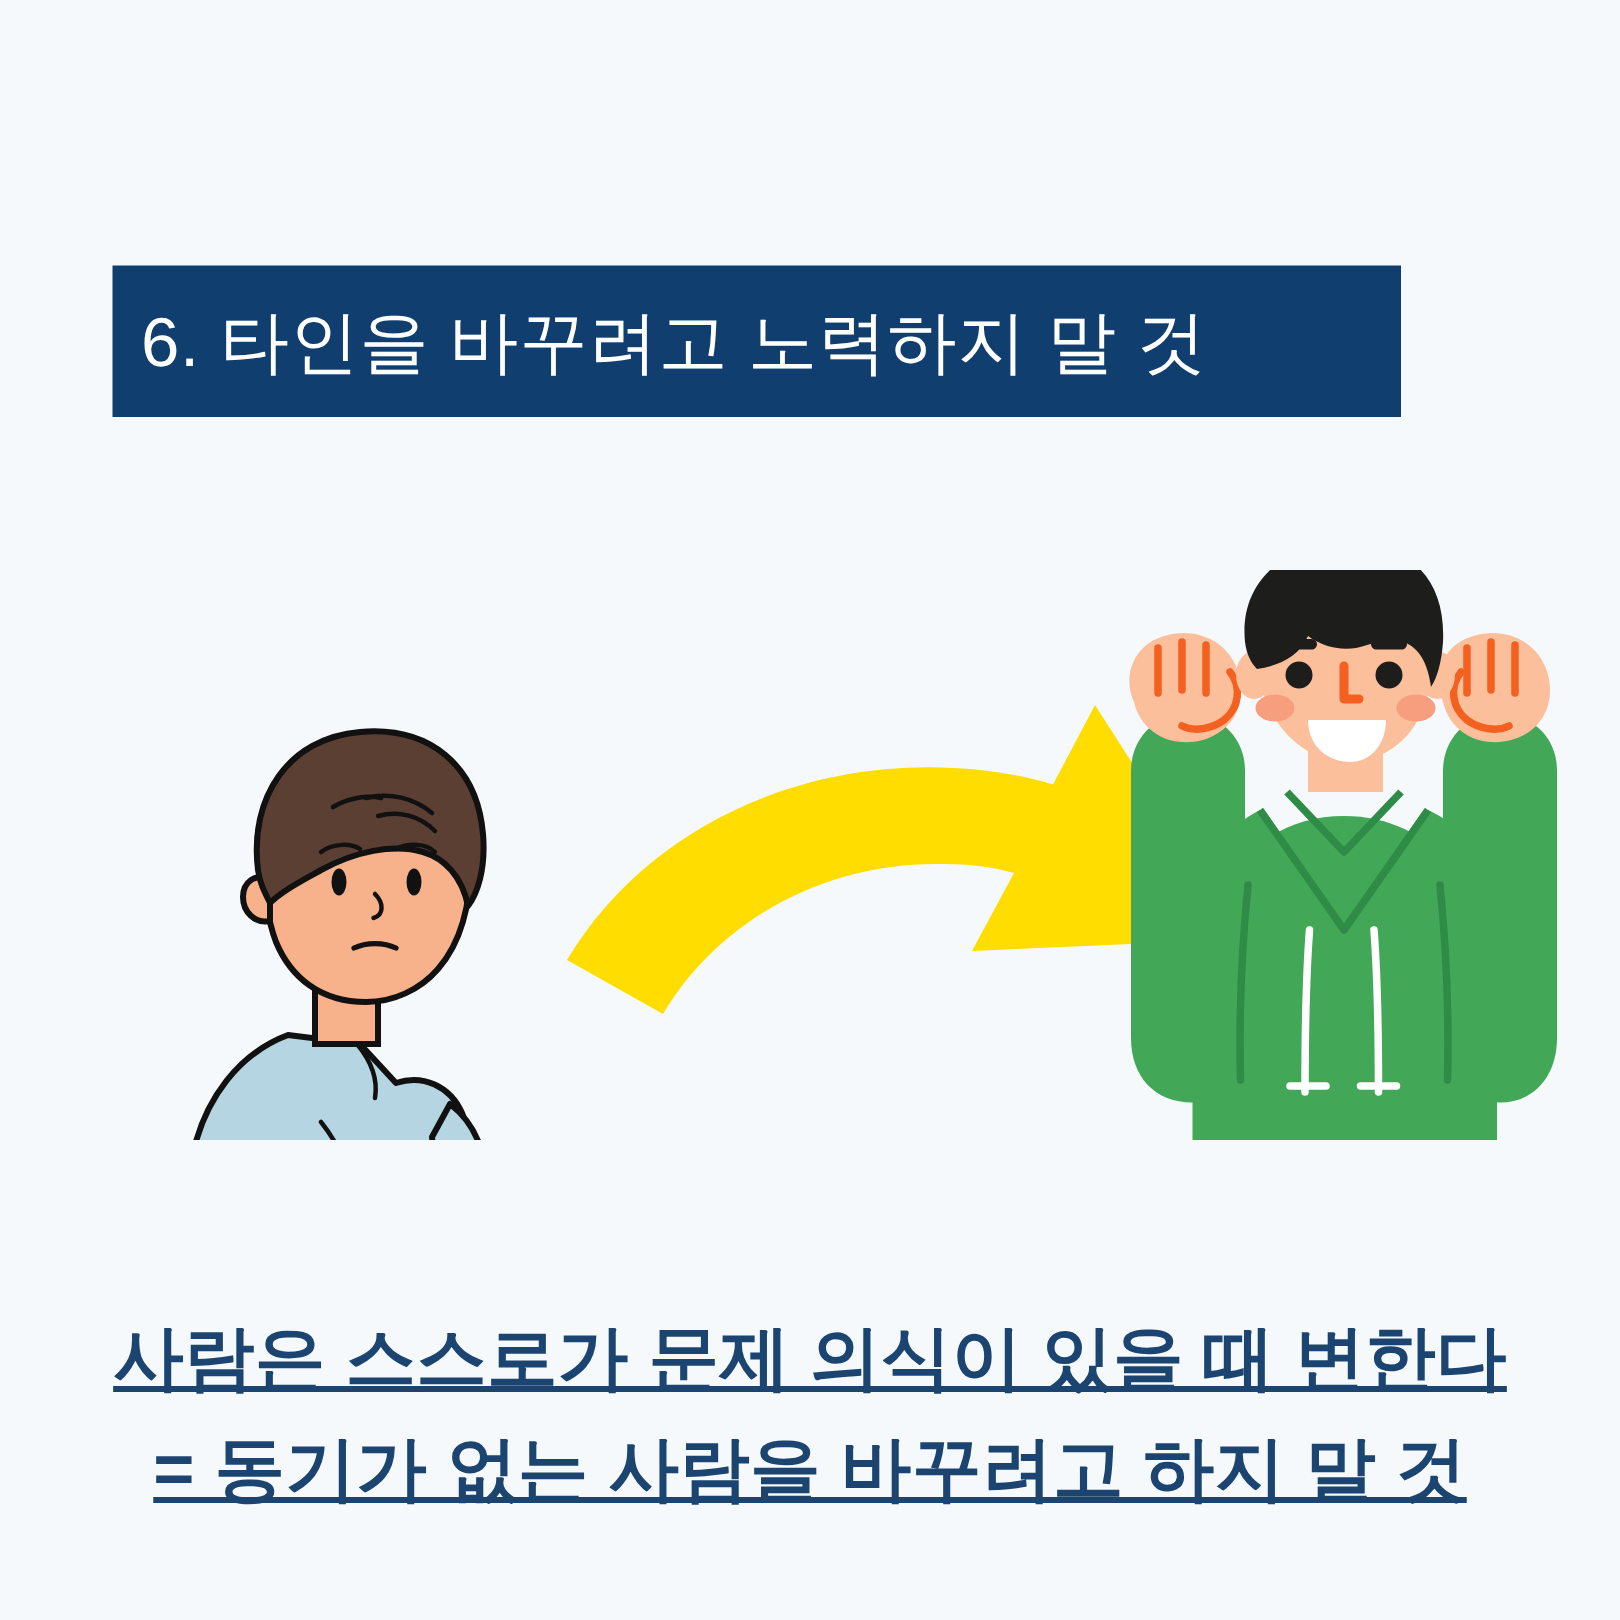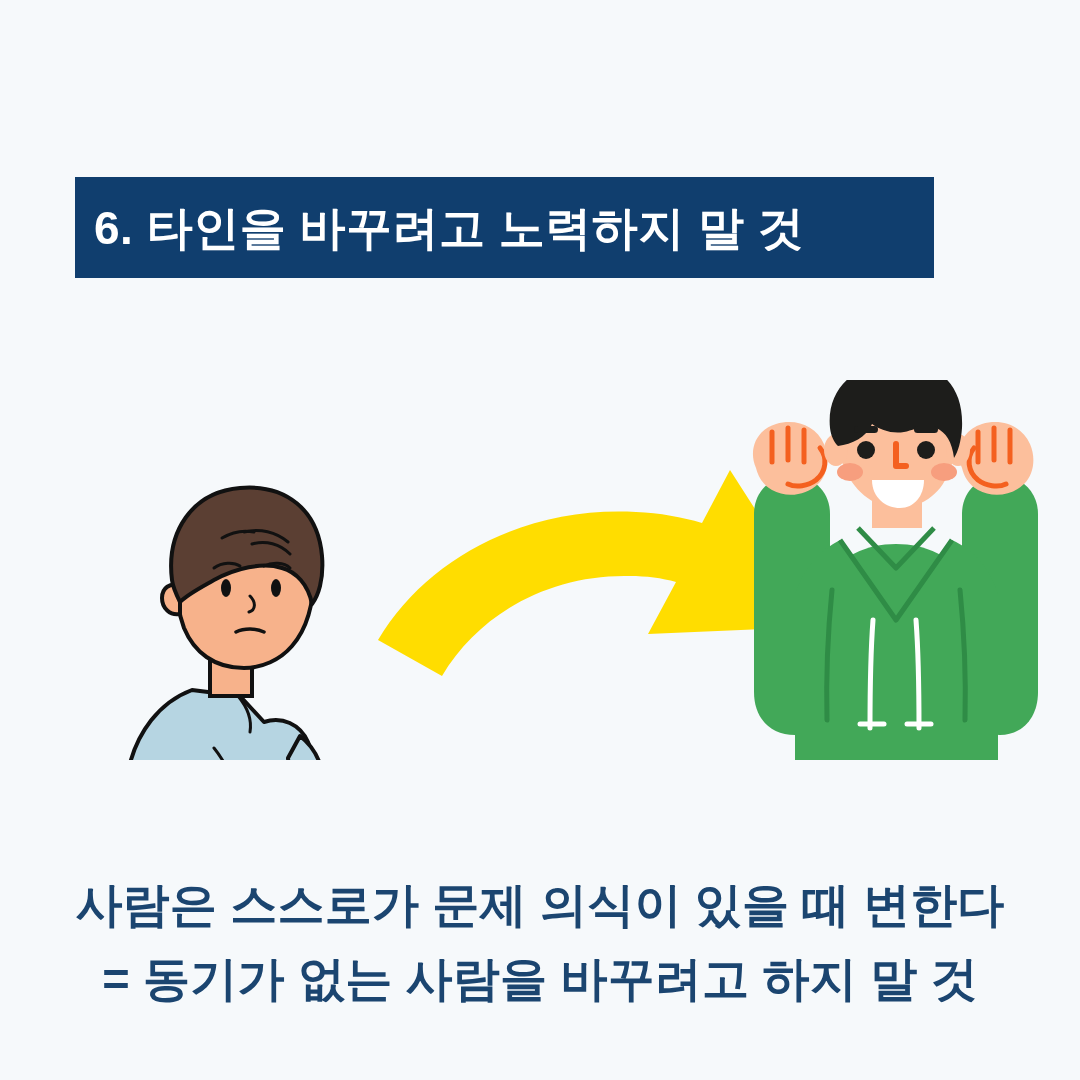--- a/index.html
+++ b/index.html
@@ -33,21 +33,21 @@
     display: flex;
     align-items: center;
     box-sizing: border-box;
     padding: 0 0 0 19px;
   }
   .title-text {
     color: #ffffff;
     font-size: 46px;
     line-height: 1;
     letter-spacing: 0.5px;
-    font-weight: 700;
+    font-weight: 400;
     white-space: nowrap;
   }
 
   
   .illustration {
     position: absolute;
     left: 0;
     top: 380px;
     width: 1080px;
     height: 380px;
@@ -67,20 +67,21 @@
     text-align: center;
     color: #1b4570;
     font-size: 47px;
     line-height: 74px;
     font-weight: 700;
     letter-spacing: 0.2px;
   }
   .caption-line {
     display: block;
     white-space: nowrap;
+    text-decoration: underline;
   }
 </style>
 </head>
 <body>
 
 <div class="canvas">
 
   <div class="title-band">
     <span class="title-text">6. 타인을 바꾸려고 노력하지 말 것</span>
   </div>

